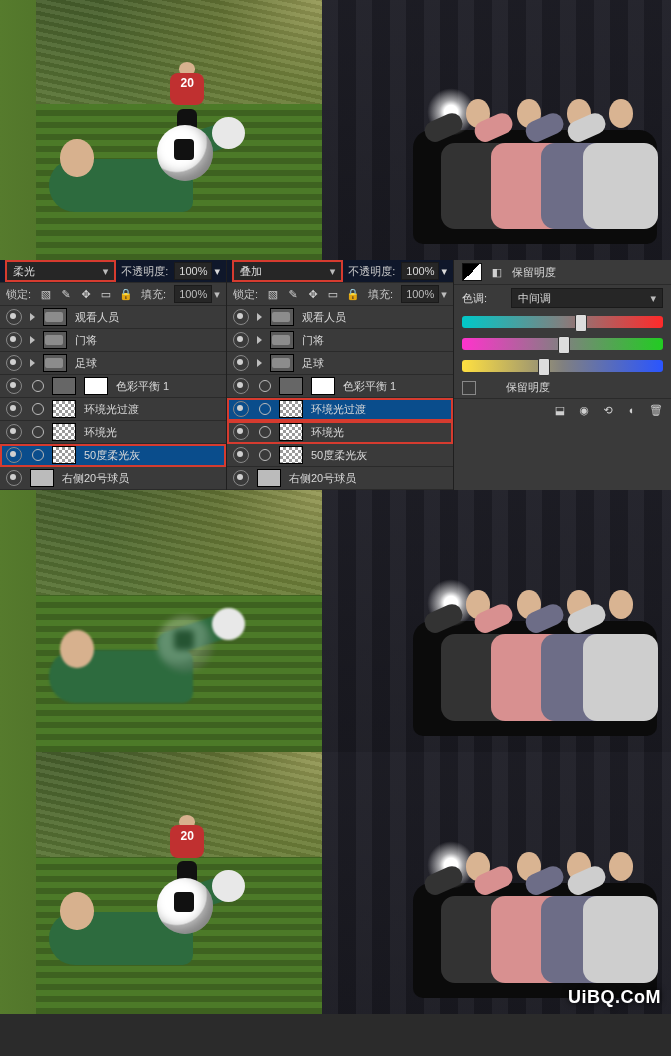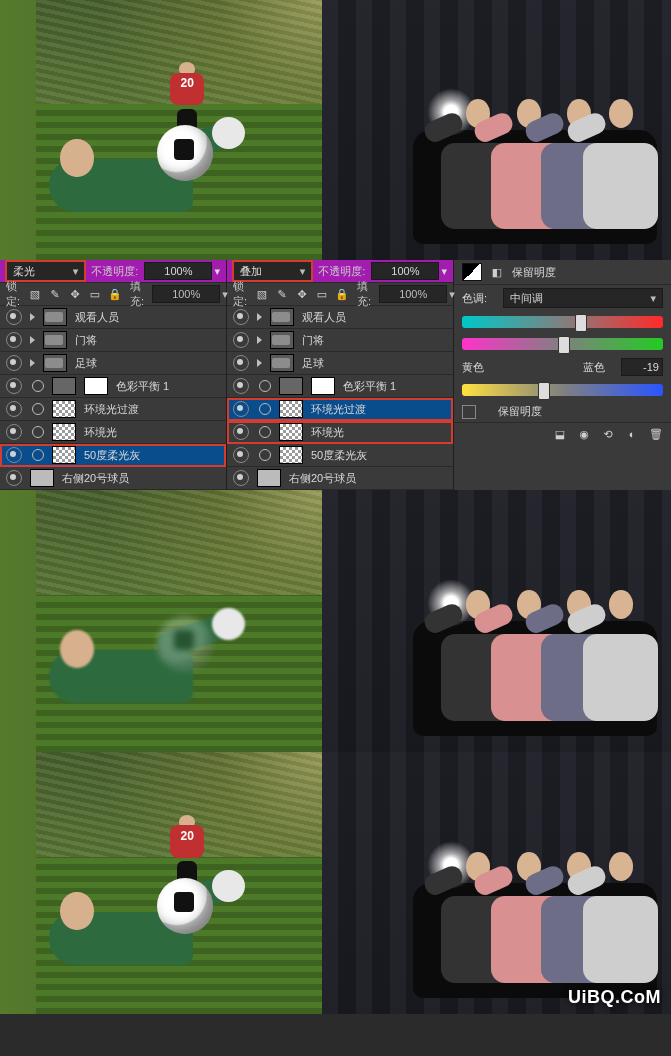--- a/index.html
+++ b/index.html
@@ -40,47 +40,47 @@
   .guy .head{position:absolute;top:0;left:34%;width:32%;height:22%;background:#d9b492;border-radius:50%;}
   .guy .arm{position:absolute;top:14%;left:-22%;width:52%;height:16%;border-radius:10px;transform:rotate(-24deg);}
   .g1{left:0;} .g1 .torso,.g1 .arm{background:#333;}
   .g2{left:24%;} .g2 .torso,.g2 .arm{background:#d89090;}
   .g3{left:48%;} .g3 .torso,.g3 .arm{background:#6d6d87;}
   .g4{left:68%;} .g4 .torso,.g4 .arm{background:#cecece;}
   .panels{display:flex;background:#3a3a3a;}
   .layers{width:226px;border-right:1px solid #1f1f1f;}
   .colorbal{flex:1;min-width:0;}
   .row{display:flex;align-items:center;height:22px;gap:6px;padding:0 6px;border-bottom:1px solid #2a2a2a;}
-  .row.top{background:#a21caf;}
+  .row.top{background:#0f172a;}
   .select{flex:1;height:18px;background:#262626;border:1px solid #1a1a1a;display:flex;align-items:center;justify-content:space-between;padding:0 6px;}
   .select .caret{color:#bcbcbc;}
   .hl{outline:2px solid #d63b2f;outline-offset:-1px;}
   .lbl{color:#c9c9c9;}
   .pct{display:flex;align-items:center;gap:2px;}
-  .pct .val{background:#262626;border:1px solid #1a1a1a;padding:0 19px;height:16px;line-height:16px;}
+  .pct .val{background:#262626;border:1px solid #1a1a1a;padding:0 4px;height:16px;line-height:16px;}
   .lockrow{height:22px;display:flex;align-items:center;gap:8px;padding:0 6px;border-bottom:1px solid #2a2a2a;color:#bdbdbd;}
   .lockrow .iset{display:flex;gap:6px;}
   .ic{width:14px;height:14px;display:inline-flex;align-items:center;justify-content:center;color:#cfcfcf;}
   .eye{width:14px;height:14px;border:1px solid #888;border-radius:50%;position:relative;}
   .eye::after{content:"";position:absolute;left:3px;top:3px;width:6px;height:6px;background:#cfcfcf;border-radius:50%;}
   .layer{display:flex;align-items:center;height:22px;padding:0 6px;gap:8px;border-bottom:1px solid #2a2a2a;}
   .layer.sel{background:#0a4d8c;}
   .layer.hlred{outline:2px solid #d63b2f;outline-offset:-2px;}
   .lthumb{width:22px;height:16px;background:#bbb;border:1px solid #000;flex:0 0 auto;}
   .lthumb.checker{background:
     repeating-conic-gradient(#9a9a9a 0 25%, #fff 0 50%) 0 0/6px 6px;}
   .lthumb.folder{background:#5a5a5a;position:relative;}
   .lthumb.folder::before{content:"";position:absolute;left:1px;top:3px;width:18px;height:10px;background:#8c8c8c;border-radius:2px;}
   .lthumb.adj{background:#666;}
   .fx{width:10px;height:10px;border-radius:50%;border:1px solid #bbb;margin-left:2px;}
   .caret-tri{width:0;height:0;border-top:4px solid transparent;border-bottom:4px solid transparent;border-left:5px solid #bdbdbd;}
   .layer .name{flex:1;min-width:0;overflow:hidden;text-overflow:ellipsis;white-space:nowrap;}
   .cheader{display:flex;align-items:center;gap:8px;height:24px;padding:0 8px;border-bottom:1px solid #2a2a2a;}
   .swatch{width:18px;height:16px;background:linear-gradient(135deg,#000 0 50%,#fff 50% 100%);border:1px solid #111;}
-  .crow{display:flex;align-items:center;gap:16px;padding:3px 8px;}
+  .crow{display:flex;align-items:center;gap:24px;padding:3px 8px;}
   .crow .full{flex:1;}
   .slider{height:12px;border-radius:3px;position:relative;margin:2px 0;}
   .slider .knob{position:absolute;top:-2px;width:10px;height:16px;background:#ddd;border:1px solid #333;border-radius:2px;}
   .s-cr{background:linear-gradient(to right,#00c8c8,#808080,#ff2a2a);}
   .s-mg{background:linear-gradient(to right,#ff33cc,#808080,#22cc22);}
   .s-yb{background:linear-gradient(to right,#ffe040,#808080,#2a55ff);}
   .valbox{width:34px;height:16px;background:#262626;border:1px solid #1a1a1a;text-align:right;padding:0 3px;line-height:16px;}
   .chk{width:12px;height:12px;border:1px solid #888;display:inline-block;margin-right:6px;}
   .footer{display:flex;justify-content:flex-end;gap:10px;padding:4px 8px;border-top:1px solid #2a2a2a;color:#bcbcbc;}
   .watermark{position:absolute;right:10px;bottom:8px;color:#fff;font:700 18px/1 Arial;text-shadow:0 0 6px #000;letter-spacing:.5px;}
@@ -314,26 +314,20 @@
           <div class="slider s-cr full">
             <div class="knob" style="left:56%"></div>
           </div>
         </div>
       <div class="crow">
           <div class="slider s-mg full">
             <div class="knob" style="left:48%"></div>
           </div>
         </div>
       <div class="crow">
-        <span>黄色</span>
-        <span class="full"></span>
-        <span>蓝色</span>
-        <span class="valbox">-19</span>
-      </div>
-      <div class="crow">
           <div class="slider s-yb full">
             <div class="knob" style="left:38%"></div>
           </div>
         </div>
       <div class="crow">
         <span class="chk"></span>
         <span>保留明度</span>
       </div>
       <div class="footer">
         <span class="ic">⬓</span>

